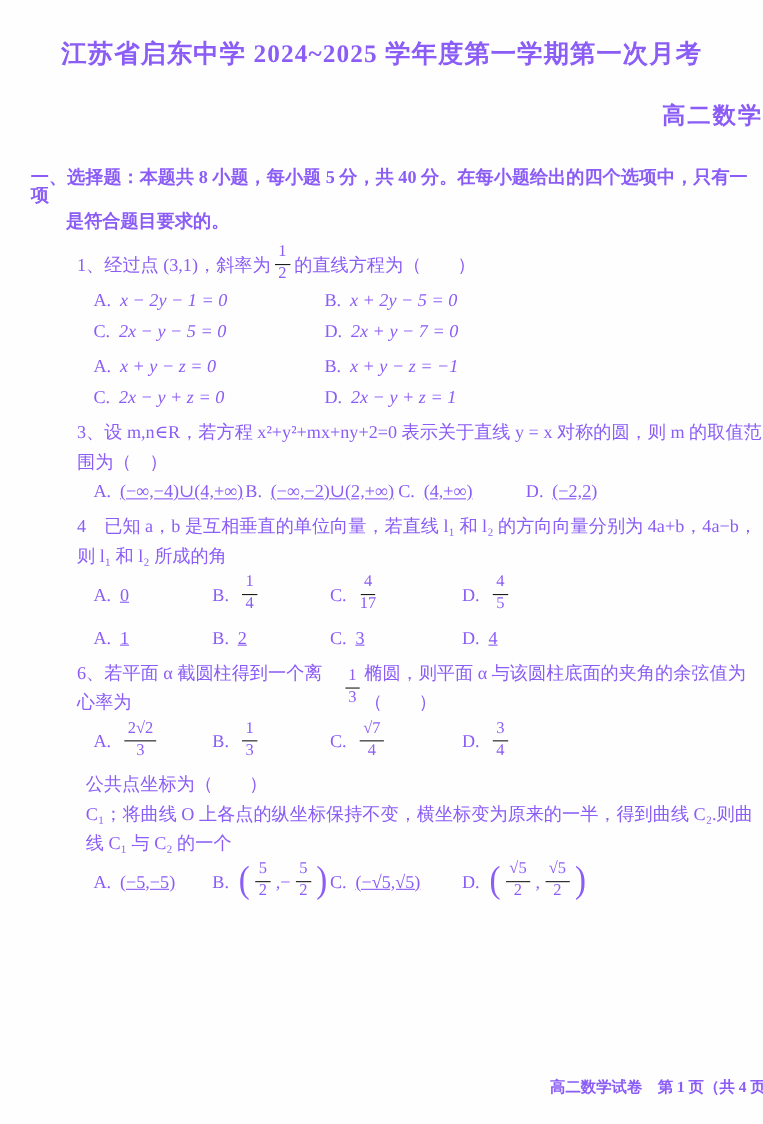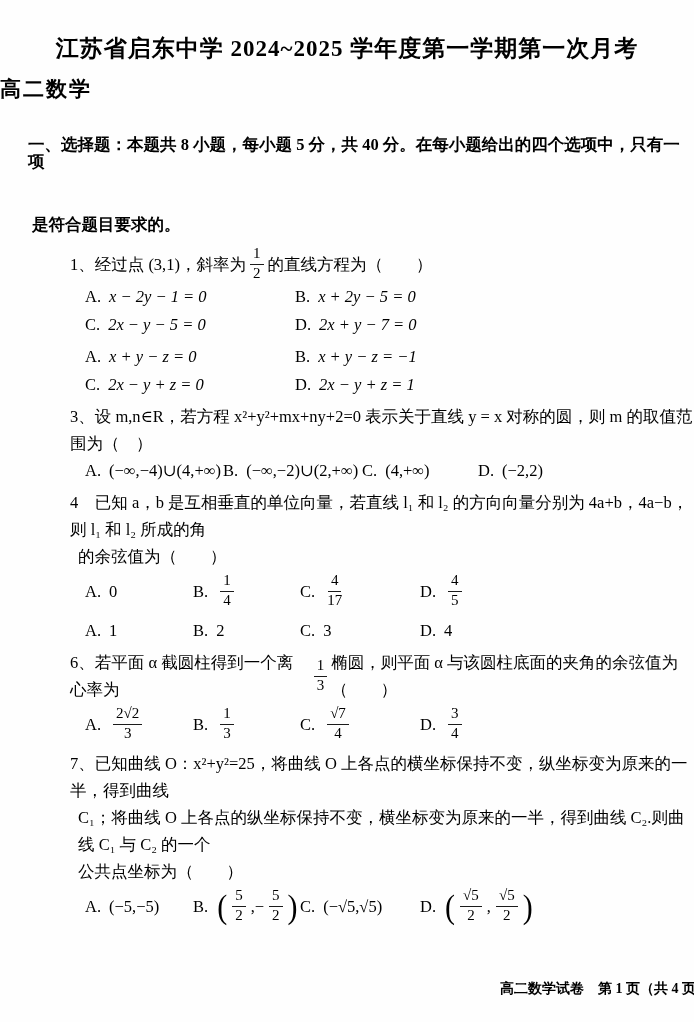--- a/index.html
+++ b/index.html
@@ -2,56 +2,56 @@
 <html><head>
 <meta charset="utf-8">
 <style>
   html,body{margin:0;padding:0;background:#ffffff;}
   .page{
     position:relative;
     width:694px;height:1022px;
     margin:0 auto;
     background:#fefefe;
     font-family:"Liberation Serif","DejaVu Serif",serif;
-    color:#000000;
+    color:#8b5cf6;
     overflow:hidden;
     box-sizing:border-box;
     padding-top:34px;
   }
   .title1{
     text-align:center;font-weight:700;font-size:23px;line-height:30px;
     letter-spacing:1px;
   }
   .title2{
-    text-align:left;font-weight:700;font-size:21px;line-height:26px;
-    margin-top:12px;letter-spacing:2px;
+    text-align:right;font-weight:700;font-size:21px;line-height:26px;
+    margin-top:28px;letter-spacing:2px;
   }
   .section-head{margin-top:34px;font-weight:700;font-size:16.5px;}
   .section-line1{padding-left:28px;line-height:17px;}
-  .section-line2{padding-left:32px;line-height:30px;margin-top:40px;}
+  .section-line2{padding-left:60px;line-height:30px;}
   .q{margin-top:5px;margin-left:45px;}
   .stem{font-size:16.5px;line-height:27px;}
   .stem-line1{padding-left:25px;}
   .stem-line2{padding-left:33px;}
   .stem-frac{
     padding-left:25px;
     display:flex;align-items:center;min-height:38px;
   }
   .opts{display:grid;align-items:center;padding-left:40px;font-size:16.5px;}
   .cols2{grid-template-columns:210px auto;row-gap:1px;}
   .cols2 .opt{line-height:27px;}
   .cols4{grid-template-columns:108px 107px 120px auto;}
   .cols4 .opt{line-height:27px;}
   .cols4w{grid-template-columns:138px 139px 116px auto;}
   .cols4w .opt{line-height:27px;}
   .opts-frac{min-height:42px;}
   .opt{display:flex;align-items:center;white-space:nowrap;}
   .olabel{margin-right:8px;font-family:"Liberation Serif",serif;}
   .meq{font-style:italic;}
-  .mno{font-style:normal;}
+  .mno{font-style:normal;text-decoration:underline;}
   .frac{
     display:inline-flex;flex-direction:column;align-items:center;
     line-height:1.05;font-size:15px;font-style:normal;
     margin:0 4px;vertical-align:middle;
   }
   .frac .num{border-bottom:1.3px solid #1b1b1b;padding:0 3px 1.5px;}
   .frac .den{padding-top:1.5px;}
   .bigp{font-size:30px;font-weight:400;line-height:1;margin:0 1px;transform:scaleY(1.15);display:inline-block;}
   .sep{margin:0 1px;}
   .footer{
@@ -139,21 +139,20 @@
         </div>
       <div class="opt">
           <span class="olabel">D.</span>
           <span class="mno">(−2,2)</span>
         </div>
     </div>
   </div>
 
   <div class="q">
     <div class="stem stem-line1">4　已知 a，b 是互相垂直的单位向量，若直线 l₁ 和 l₂ 的方向向量分别为 4a+b，4a−b，则 l₁ 和 l₂ 所成的角</div>
-    <div class="stem stem-line2">的余弦值为（　　）</div>
     <div class="opts cols4 opts-frac">
       <div class="opt">
           <span class="olabel">A.</span>
           <span class="mno">0</span>
         </div>
       <div class="opt">
           <span class="olabel">B.</span>
           <span class="frac">
             <span class="num">1</span>
             <span class="den">4</span>
@@ -232,23 +231,22 @@
           <span class="olabel">D.</span>
           <span class="frac">
             <span class="num">3</span>
             <span class="den">4</span>
           </span>
         </div>
     </div>
   </div>
 
   <div class="q">
-    <div class="stem stem-line1">7、已知曲线 O：x²+y²=25，将曲线 O 上各点的横坐标保持不变，纵坐标变为原来的一半，得到曲线</div>
+    <div class="stem stem-line2">公共点坐标为（　　）</div>
     <div class="stem stem-line2">C₁；将曲线 O 上各点的纵坐标保持不变，横坐标变为原来的一半，得到曲线 C₂.则曲线 C₁ 与 C₂ 的一个</div>
-    <div class="stem stem-line2">公共点坐标为（　　）</div>
     <div class="opts cols4 opts-frac">
       <div class="opt">
           <span class="olabel">A.</span>
           <span class="mno">(−5,−5)</span>
         </div>
       <div class="opt">
           <span class="olabel">B.</span>
           <span class="bigp">(</span>
           <span class="frac">
             <span class="num">5</span>

